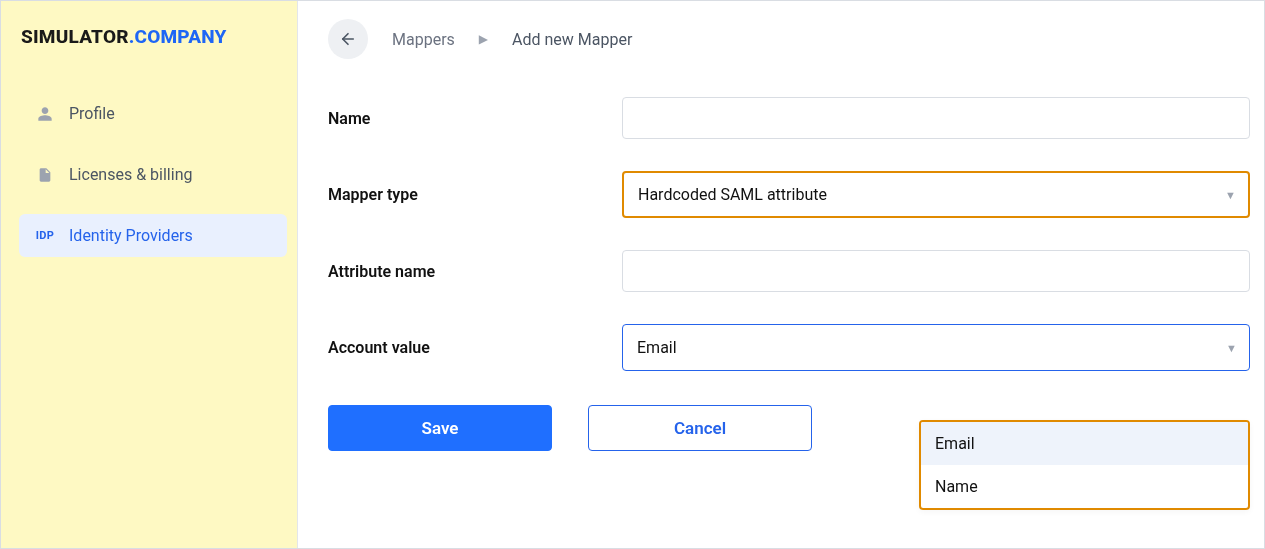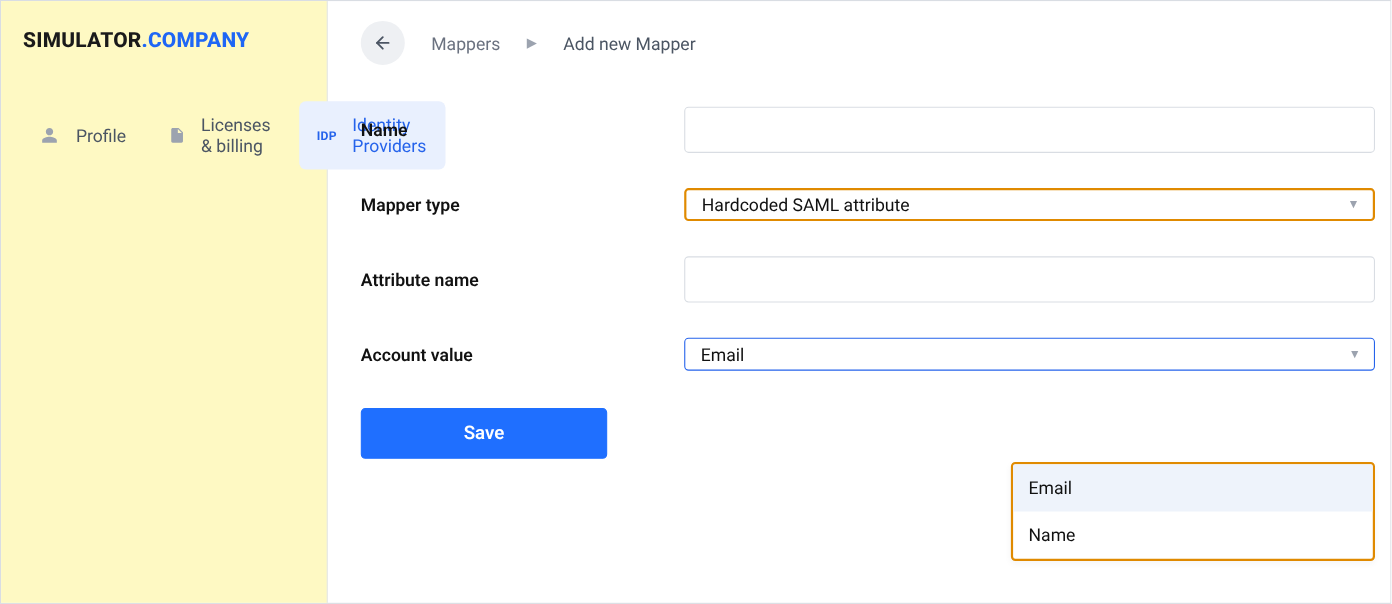--- a/index.html
+++ b/index.html
@@ -27,22 +27,22 @@
   .brand-blue { color: #1e66f5; }
   .brand-sub {
     font-size: 13px;
     color: #6b7280;
     margin-top: 4px;
     padding-left: 2px;
   }
   .nav {
     margin-top: 44px;
     display: flex;
-    flex-direction: row;
-    gap: 6px;
+    flex-direction: column;
+    gap: 18px;
   }
   .nav-item {
     display: flex;
     align-items: center;
     gap: 14px;
     padding: 12px 16px;
     border-radius: 6px;
     color: #4b5563;
     font-size: 16px;
     cursor: pointer;
@@ -118,21 +118,21 @@
     height: 42px;
     border: 1px solid #d9dde3;
     border-radius: 4px;
     padding: 0 14px;
     font-size: 15px;
     color: #111;
     background: #fff;
   }
   .select-box {
     width: 100%;
-    height: 30px;
+    height: 47px;
     border: 2px solid #e08a00;
     border-radius: 4px;
     padding: 0 36px 0 14px;
     font-size: 16px;
     color: #111;
     background: #fff;
     display: flex;
     align-items: center;
     position: relative;
     cursor: pointer;
@@ -278,20 +278,23 @@
             <span>Email</span>
             <span class="select-caret">▼</span>
           </div>
         </div>
       </div>
 
       <div class="buttons">
         <div class="btn btn-primary">
           <span>Save</span>
         </div>
+        <div class="btn btn-secondary">
+          <span>Cancel</span>
+        </div>
       </div>
     </div>
 
     <div class="dropdown-panel">
       <div class="dropdown-option highlighted">
         <span>Email</span>
       </div>
       <div class="dropdown-option">
         <span>Name</span>
       </div>

